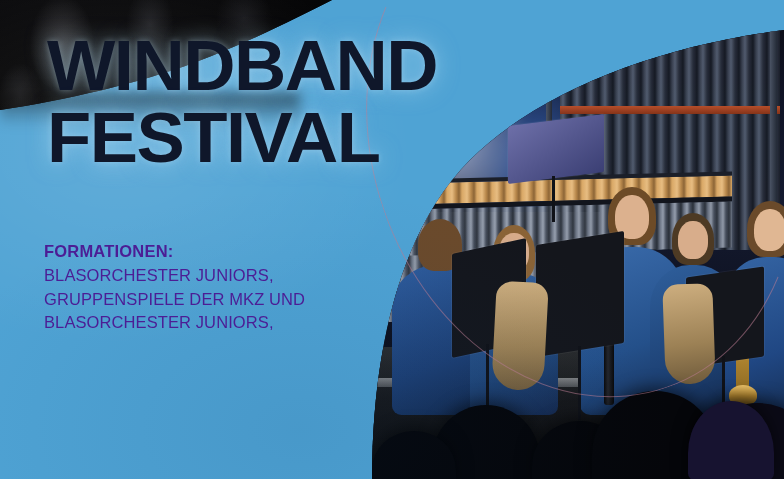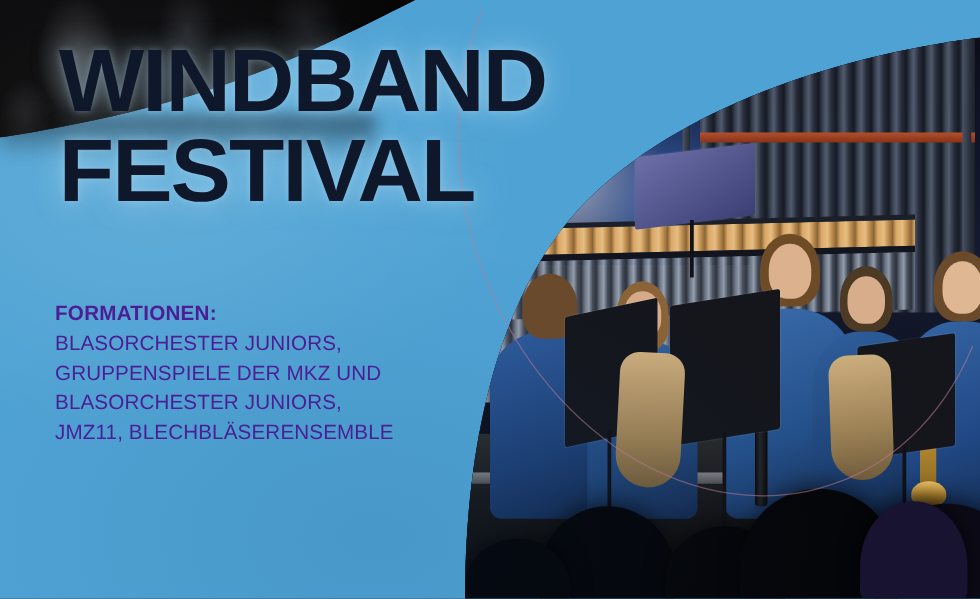--- a/index.html
+++ b/index.html
@@ -282,16 +282,15 @@
   <h1 class="headline">
     <span class="l1">WINDBAND</span>
     <span class="l2">FESTIVAL</span>
   </h1>
 
   <div class="info">
     <span class="lead">FORMATIONEN:</span>
     <span class="ln">BLASORCHESTER JUNIORS,</span>
     <span class="ln">GRUPPENSPIELE DER MKZ UND</span>
     <span class="ln">BLASORCHESTER JUNIORS,</span>
-    <span class="ln">JMZ11, BLECHBLÄSERENSEMBLE</span>
   </div>
 
 </div>
 
 </body></html>

